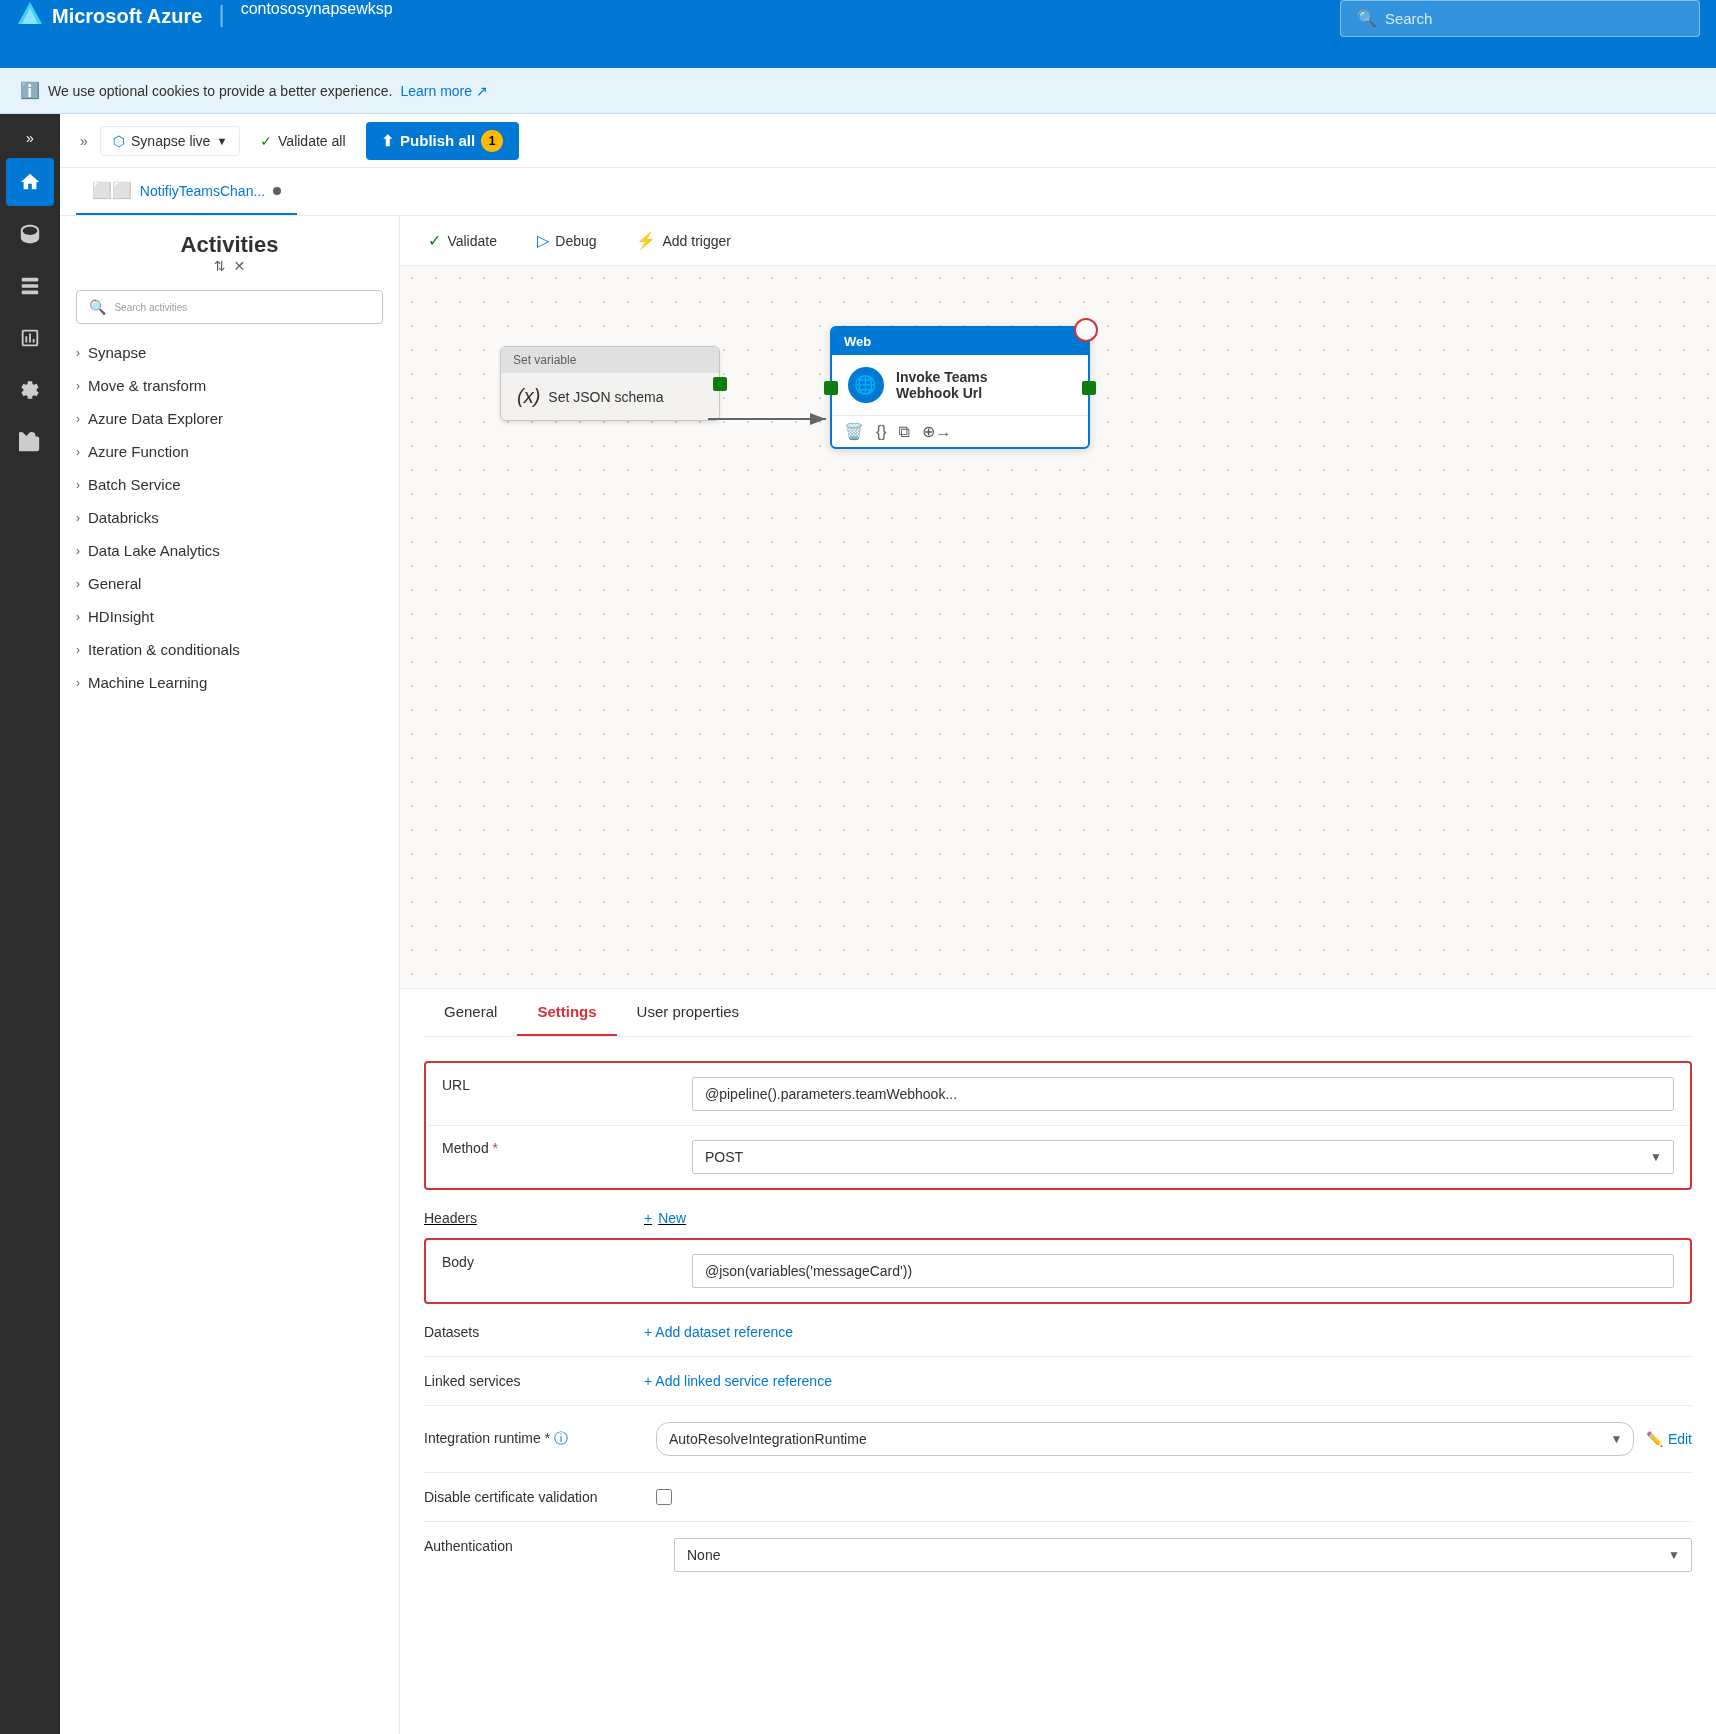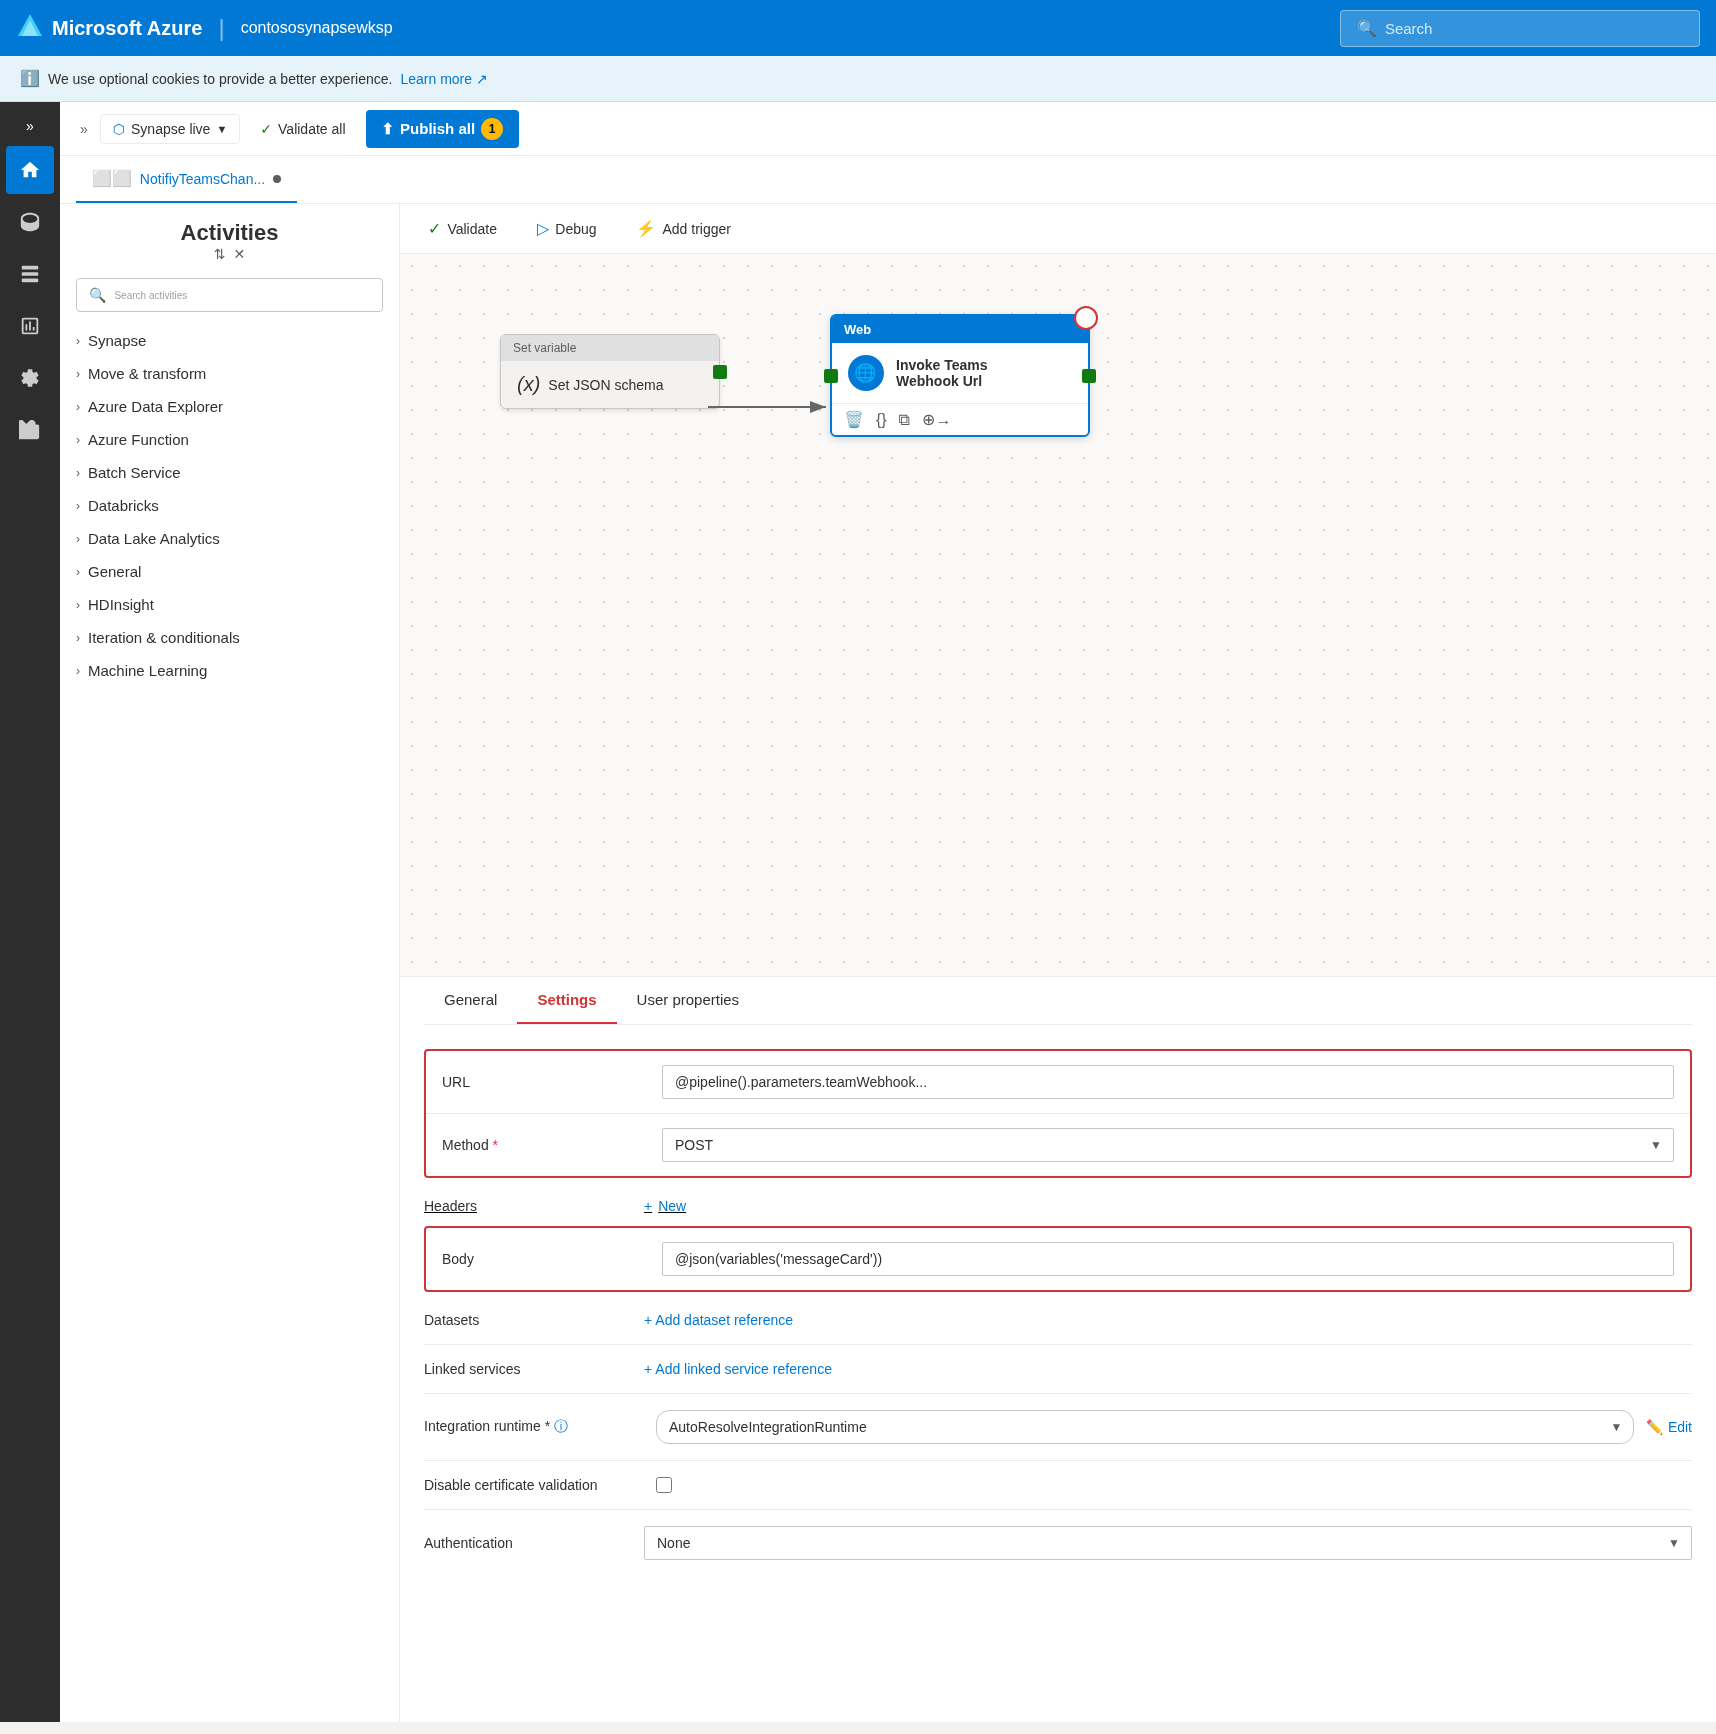--- a/index.html
+++ b/index.html
@@ -1,23 +1,23 @@
 <!DOCTYPE html>
 <html><head>
   <meta charset="utf-8">
   <style>
     * { box-sizing: border-box; margin: 0; padding: 0; font-family: 'Segoe UI', Arial, sans-serif; }
     body { width: 1716px; height: 1734px; overflow: hidden; background: #f3f2f1; }
 
     
     .top-bar {
       background: #0078d4;
-      height: 56px;
-      display: flex;
-      align-items: center;
+      height: 68px;
+      display: flex;
+      align-items: flex-start;
       padding: 0 16px;
       gap: 16px;
     }
     .top-bar-brand {
       color: white;
       font-size: 20px;
       font-weight: 600;
       display: flex;
       align-items: center;
       gap: 8px;
@@ -459,23 +459,23 @@
       cursor: pointer;
       border-bottom: 2px solid transparent;
     }
     .settings-tab.active {
       border-bottom: 2px solid #d13438;
       color: #d13438;
       font-weight: 600;
     }
     .form-row {
       display: flex;
-      align-items: center;
       padding: 12px 0;
       border: none;
+      gap: 30px;
     }
     .form-label {
       width: 220px;
       font-size: 14px;
       color: #323130;
       font-weight: 500;
       flex-shrink: 0;
     }
     .form-label .required {
       color: #d13438;

